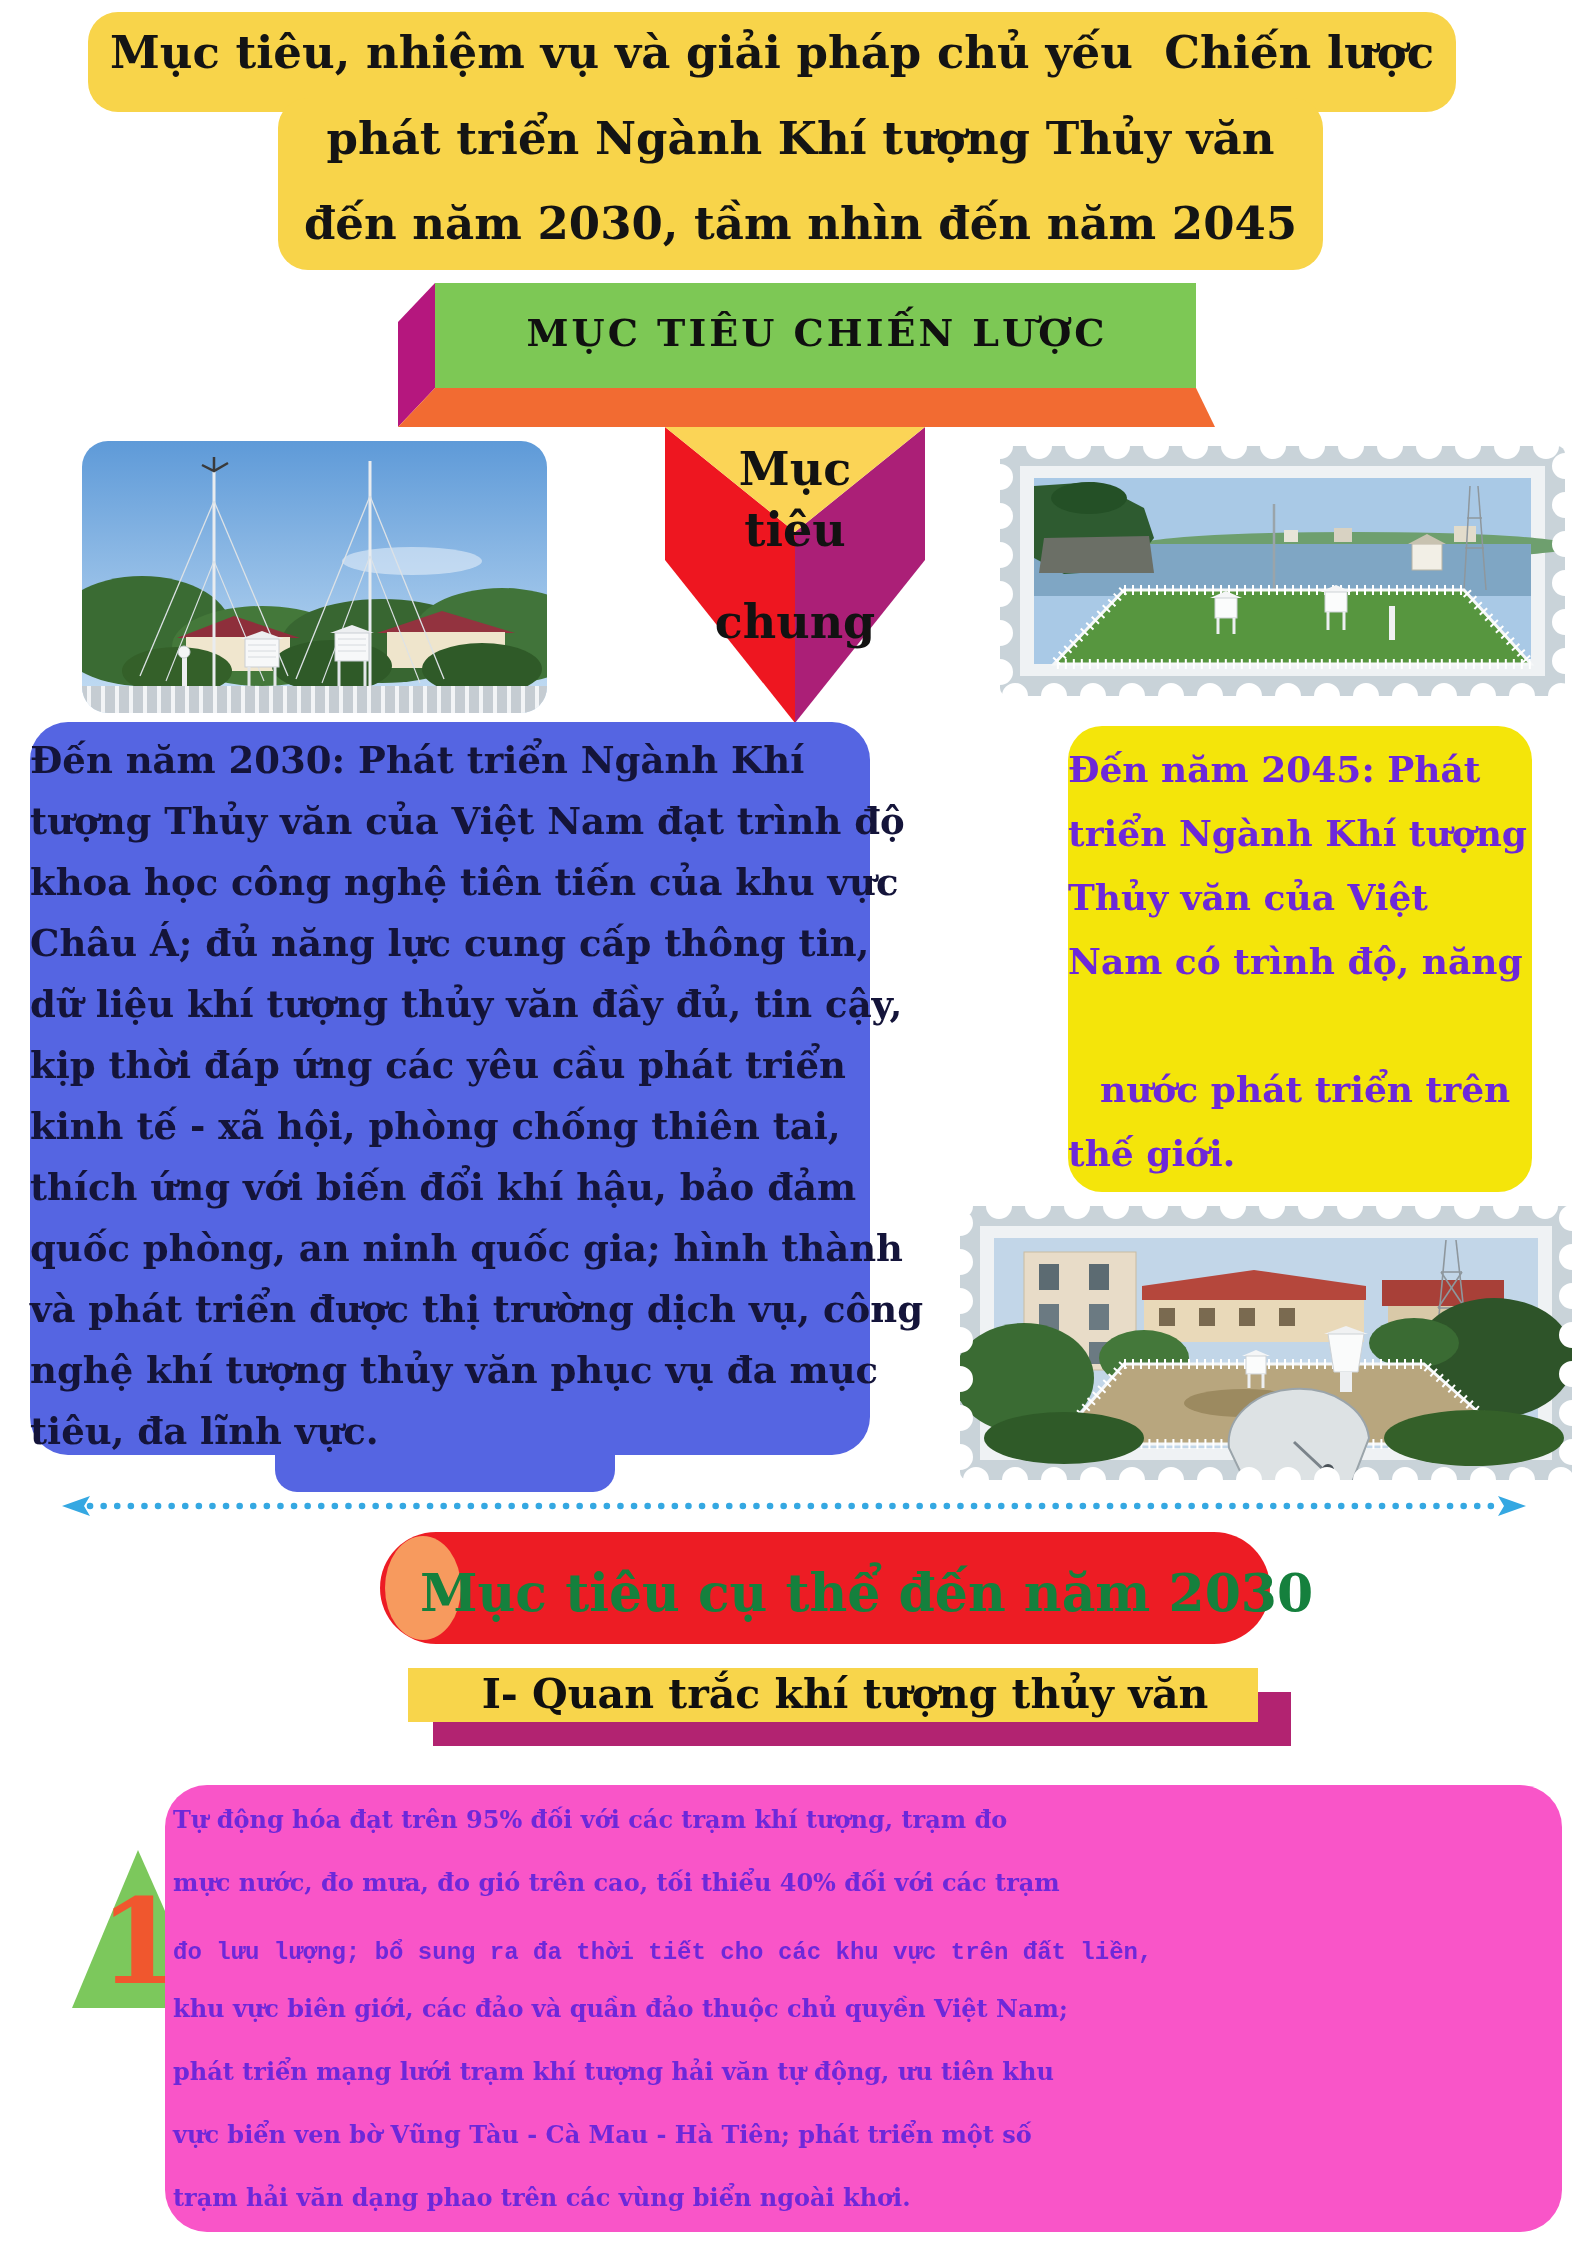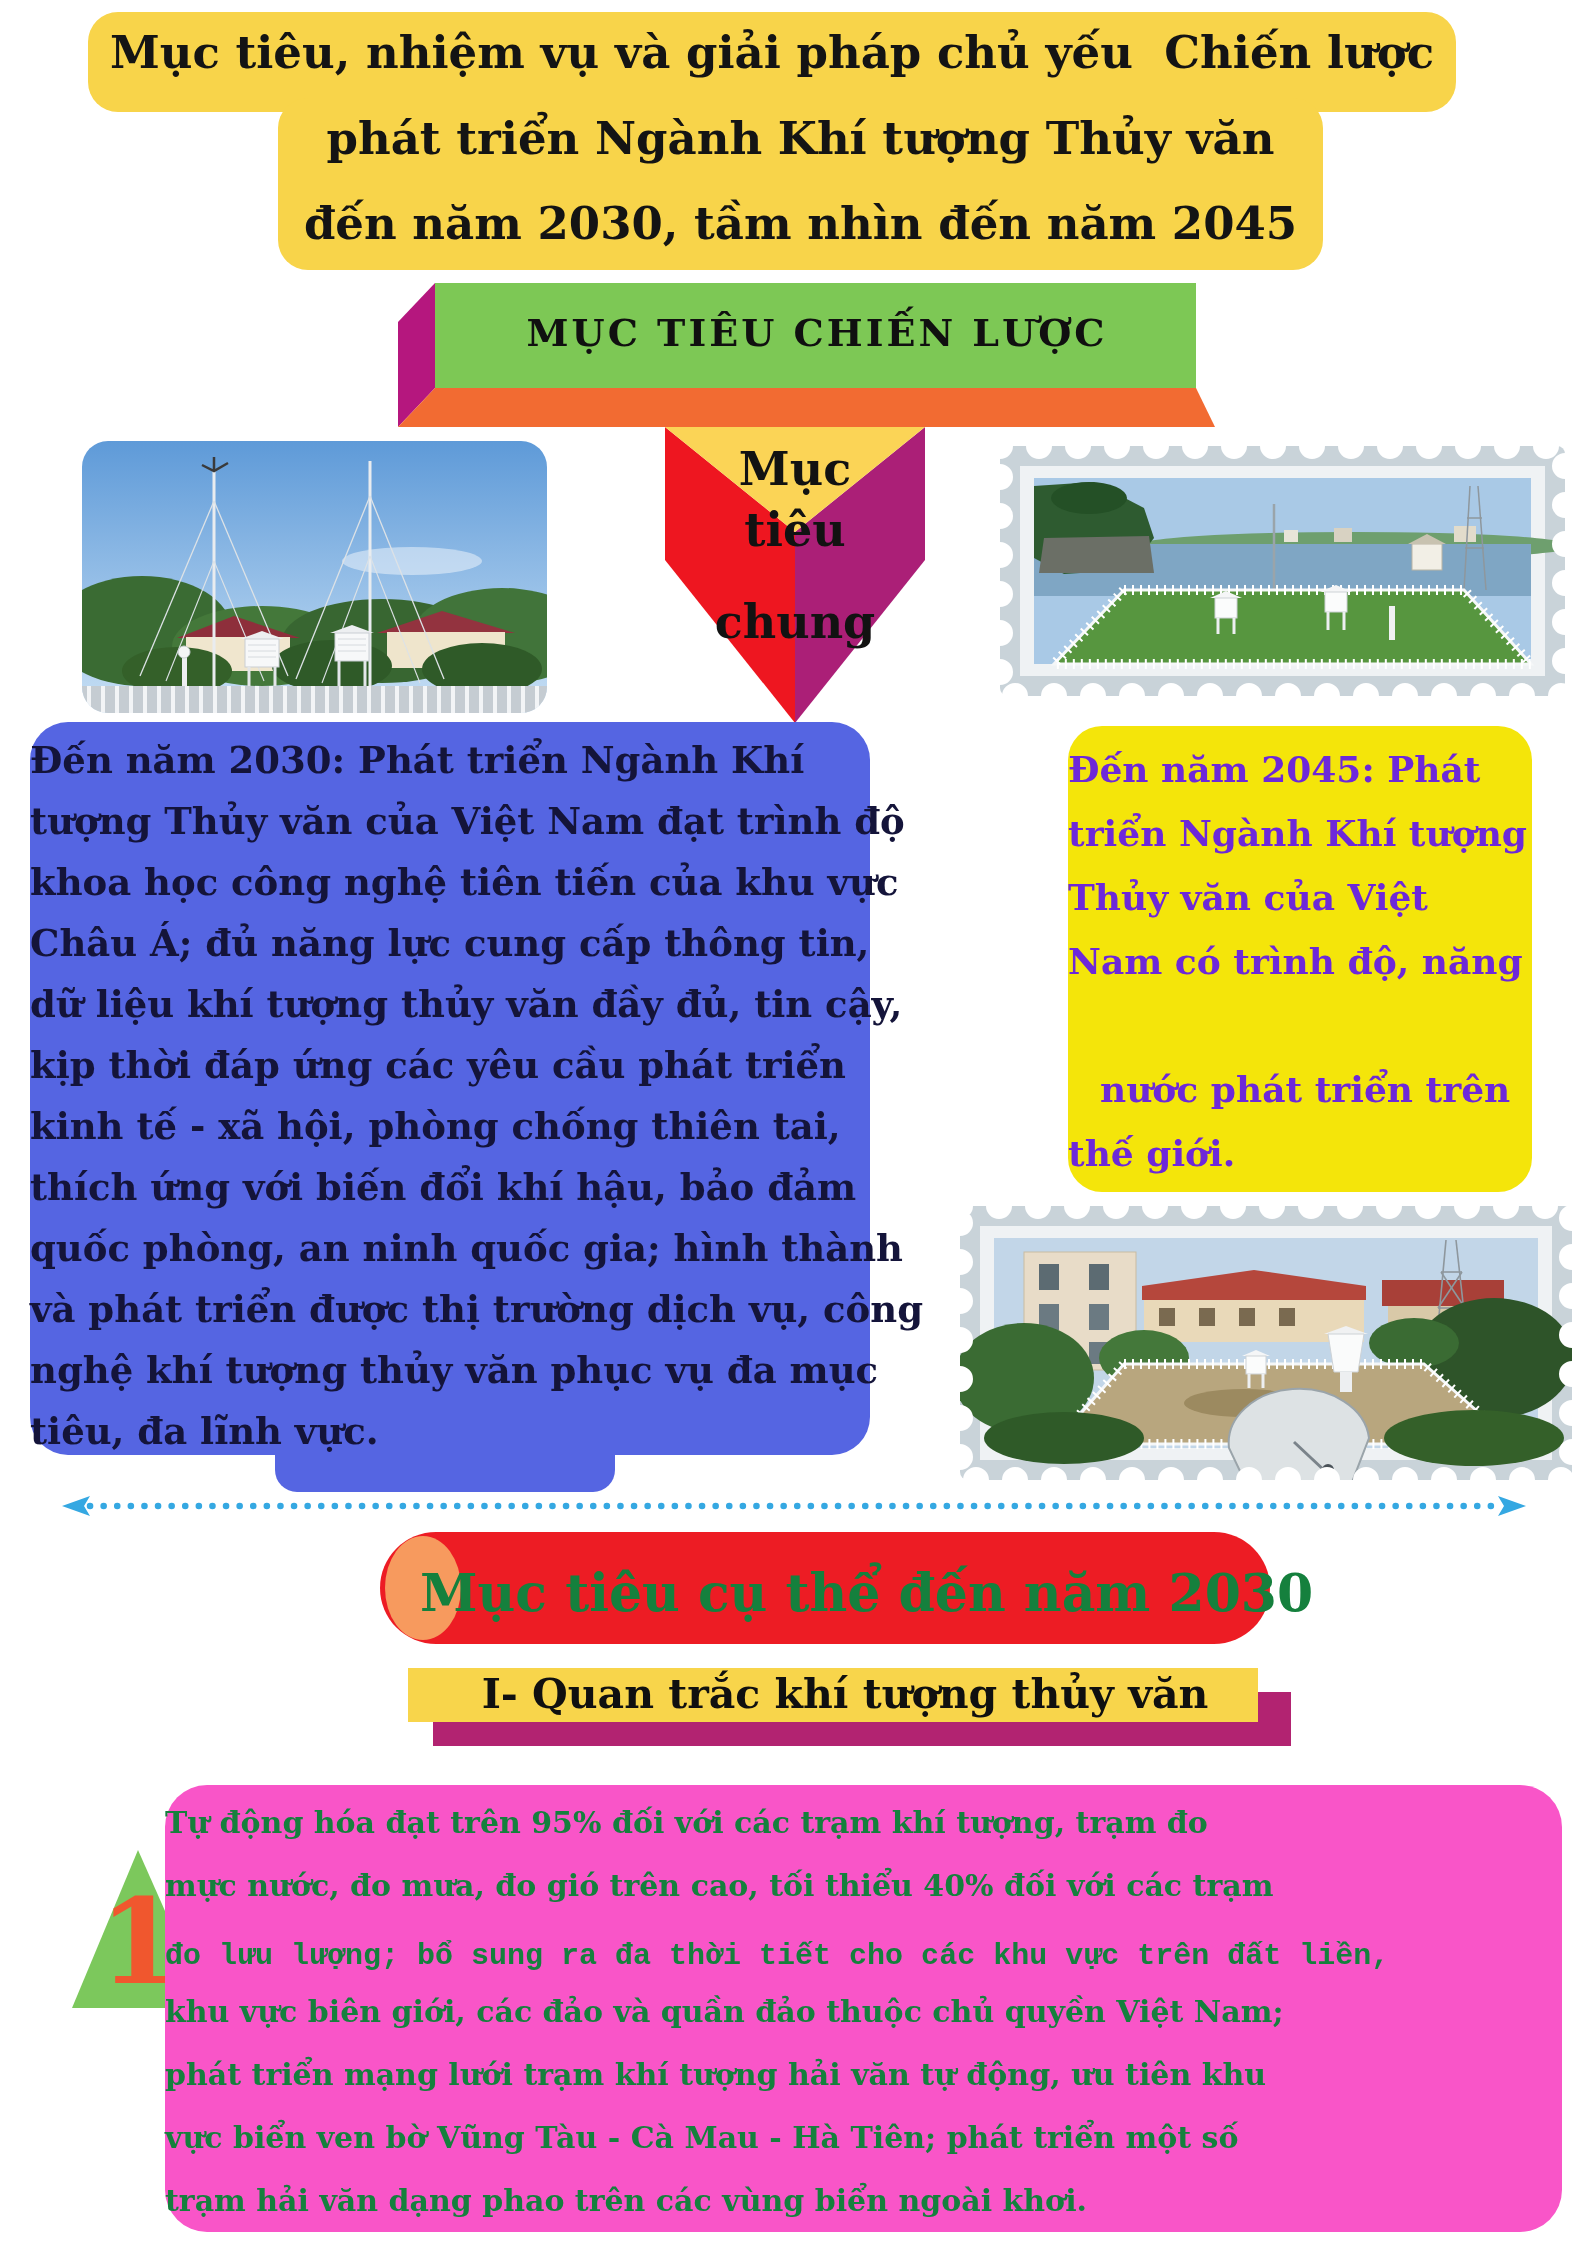--- a/index.html
+++ b/index.html
@@ -20,21 +20,21 @@
   .photo{position:absolute;border-radius:26px;overflow:hidden;}
   
   .block{position:absolute;}
   .block .bline{position:absolute;left:0;width:100%;text-align:left;white-space:pre;}
   .blue-block-bg{background:#5565E2;border-radius:38px;}
   .blue-tab{background:#5565E2;border-radius:0 0 22px 22px;}
   .blue-text{font-size:37px;color:#14143A;}
   .yellow-block-bg{background:#F4E50A;border-radius:34px;}
   .yellow-text{font-size:36px;color:#6d28d9;}
   .pink-block-bg{background:#F955C8;border-radius:42px;}
-  .pink-text{font-size:30px;color:#15803d;}
+  .pink-text{font-size:24px;color:#6d28d9;margin-left:8px;}
   
   .red-pill{position:absolute;background:#ED1C24;border-radius:58px;}
   .red-pill-cap{position:absolute;left:5px;top:4px;width:76px;height:104px;background:#F79A5E;border-radius:50%;}
   .red-pill-label{font-size:52px;color:#15803d;}
   
   .sec-shadow{position:absolute;background:#B22371;}
   .sec-banner{position:absolute;background:#F8D54B;}
   .sec-label{font-size:41px;color:#101010;padding-left:12px;}
   
   .num-one{font-size:118px;color:#F0572E;font-weight:bold;}

